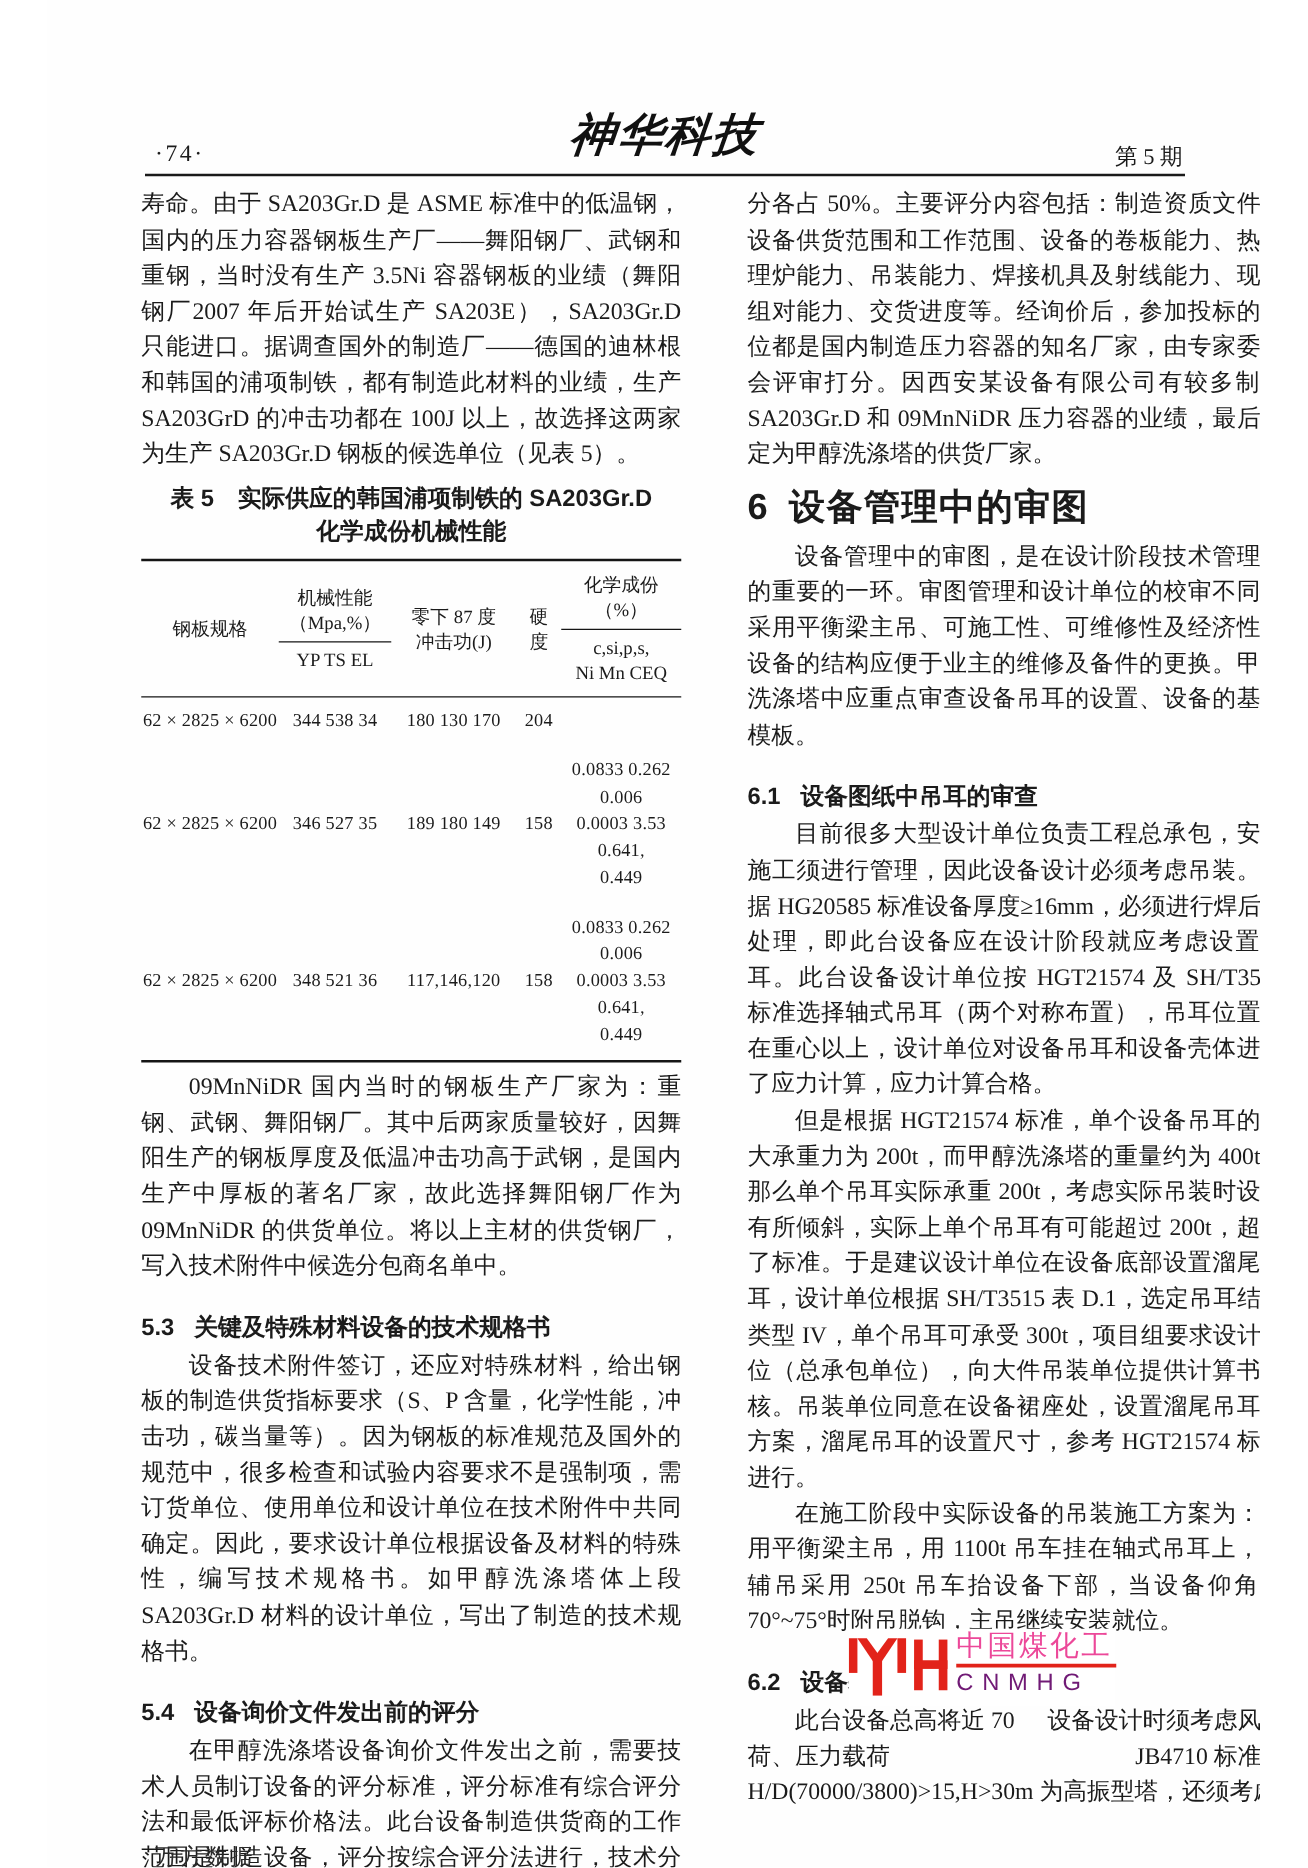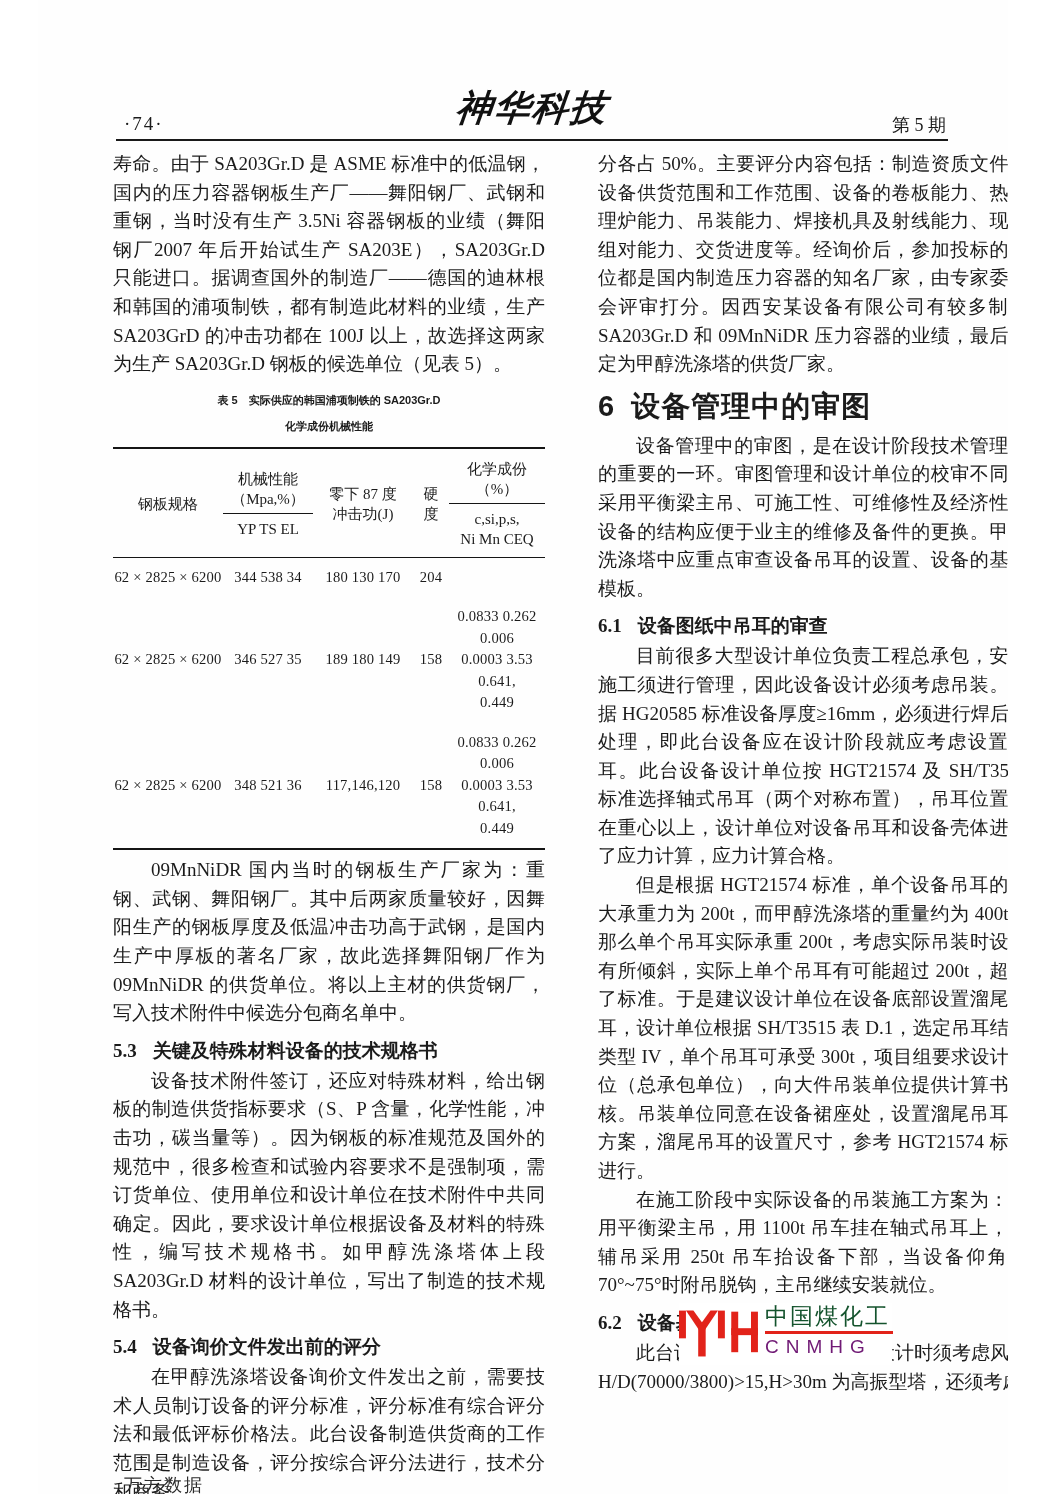--- a/index.html
+++ b/index.html
@@ -21,33 +21,33 @@
     font-family:"Liberation Serif",serif; white-space:nowrap;
   }
   .issue { position:absolute; right:2px; bottom:2px; font-size:18px; }
   
   .col { position:absolute; top:150px; width:432px; font-size:19px; line-height:28.6px;
          text-align:justify; text-justify:inter-character; }
   .col-left { left:75px; }
   .col-right { left:560px; width:430px; }
   .ind { text-indent:2em; }
   .subhead {
-    font-family:Liberation Serif, serif; font-weight:bold;
-    font-size:19px; line-height:30px; margin:8px 0 1px; text-align:left;
+    font-family:Liberation Sans, sans-serif; font-weight:bold;
+    font-size:19px; line-height:30px; margin:20px 0 1px; text-align:left;
   }
   .bighead {
     font-family:Liberation Sans, sans-serif; font-weight:bold;
     font-size:29px; line-height:34px; margin:10px 0 9px; text-align:left; letter-spacing:1px;
   }
   .bighead .hnum, .subhead .hnum { margin-right:16px; }
   
   .tbl-block { margin:8px 0 6px; }
   .tbl-title {
     text-align:center; font-family:"Liberation Sans","DejaVu Sans",sans-serif;
-    font-weight:bold; font-size:11px; line-height:26px; margin-bottom:8px;
+    font-weight:bold; font-size:19px; line-height:26px; margin-bottom:8px;
   }
   .tbl { border-top:2px solid #151515; border-bottom:2px solid #151515; }
   .tgrid { display:grid; grid-template-columns:110px 90px 100px 36px 1fr; }
   .thead { border-bottom:1.5px solid #151515; padding:10px 0 8px;
            font-size:15px; line-height:20px; align-items:center; }
   .thc { text-align:center; }
   .stack .top { padding:0 6px 4px; border-bottom:1.2px solid #151515; margin-bottom:5px; }
   .trow { padding:9px 0; font-size:14.6px; line-height:21.5px; align-items:center; }
   .tc { text-align:center; }
   .mono-num { letter-spacing:0.2px; }
@@ -55,21 +55,21 @@
   .fragline { display:flex; justify-content:space-between; text-indent:0; }
   .fragline.first span:first-child { padding-left:2em; }
   
   .watermark {
     position:absolute; left:641px; top:1303px; width:213px; height:62px;
     background:#ffffff; display:flex; align-items:flex-start; z-index:5;
   }
   .wm-logo { flex:0 0 auto; margin-top:1px; }
   .wm-right { margin-left:6px; padding-top:1px; }
   .wm-brand {
-    font-family:"Liberation Sans","DejaVu Sans",sans-serif; color:#14532d;
+    font-family:"Liberation Sans","DejaVu Sans",sans-serif; color:#ec4899;
     font-size:23px; line-height:25px; letter-spacing:2px; white-space:nowrap;
   }
   .wm-line { height:3px; background:#e2231a; margin:2px 0 3px; width:128px; }
   .wm-sub {
     font-family:"Liberation Sans","DejaVu Sans",sans-serif; color:#701a75;
     font-size:19px; line-height:20px; letter-spacing:7px; white-space:nowrap;
   }
   
   .wanfang {
     position:absolute; left:86px; top:1436px; font-size:18px; color:#2a2a2a;
@@ -179,20 +179,24 @@
     <p class="ind">目前很多大型设计单位负责工程总承包，安装施工须进行管理，因此设备设计必须考虑吊装。根据 HG20585 标准设备厚度≥16mm，必须进行焊后热处理，即此台设备应在设计阶段就应考虑设置吊耳。此台设备设计单位按 HGT21574 及 SH/T3515 标准选择轴式吊耳（两个对称布置），吊耳位置应在重心以上，设计单位对设备吊耳和设备壳体进行了应力计算，应力计算合格。</p>
     <p class="ind">但是根据 HGT21574 标准，单个设备吊耳的最大承重力为 200t，而甲醇洗涤塔的重量约为 400t，那么单个吊耳实际承重 200t，考虑实际吊装时设备有所倾斜，实际上单个吊耳有可能超过 200t，超出了标准。于是建议设计单位在设备底部设置溜尾吊耳，设计单位根据 SH/T3515 表 D.1，选定吊耳结构类型 IV，单个吊耳可承受 300t，项目组要求设计单位（总承包单位），向大件吊装单位提供计算书复核。吊装单位同意在设备裙座处，设置溜尾吊耳的方案，溜尾吊耳的设置尺寸，参考 HGT21574 标准进行。</p>
     <p class="ind">在施工阶段中实际设备的吊装施工方案为：采用平衡梁主吊，用 1100t 吊车挂在轴式吊耳上，单辅吊采用 250t 吊车抬设备下部，当设备仰角为 70°~75°时附吊脱钩，主吊继续安装就位。</p>
     <h3 class="subhead">
       <span class="hnum">6.2</span><span>设备基础模板的审查</span>
     </h3>
     <div>
       <div class="fragline first">
         <span>此台设备总高将近 70</span>
         <span>设备设计时须考虑风载</span>
+      </div>
+      <div class="fragline">
+        <span>荷、压力载荷</span>
+        <span>JB4710 标准，</span>
       </div>
       <div>H/D(70000/3800)&gt;15,H&gt;30m 为高振型塔，还须考虑</div>
     </div>
   </div>
 
   <div class="watermark">
     <span class="wm-logo">
       <svg width="80" height="58" viewBox="0 0 150 92" xmlns="http://www.w3.org/2000/svg">
         <g fill="#e2231a">
           <rect x="0" y="4" width="13" height="52"></rect>

